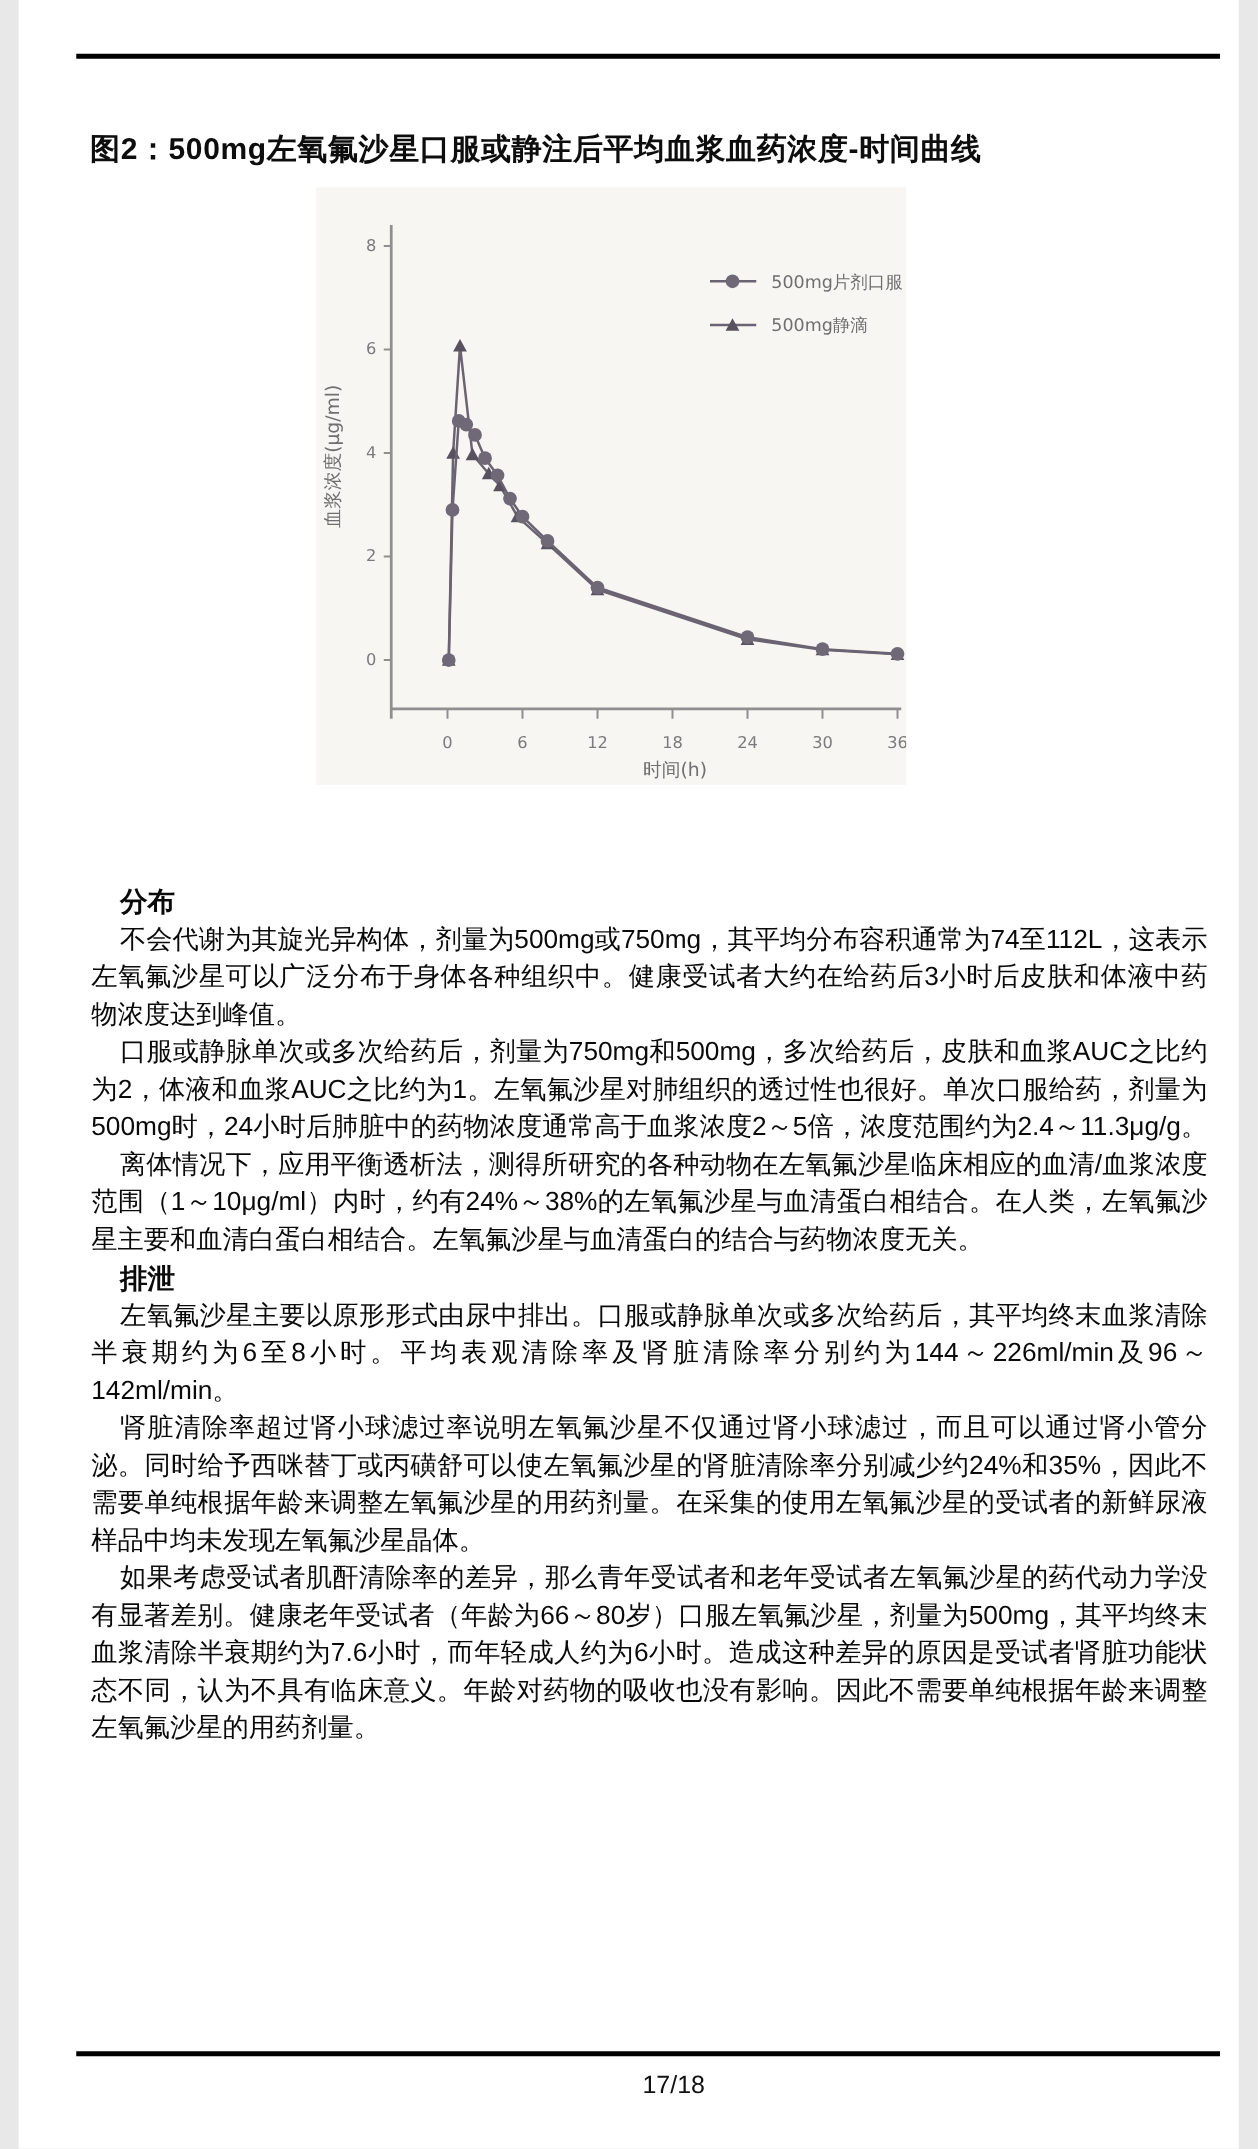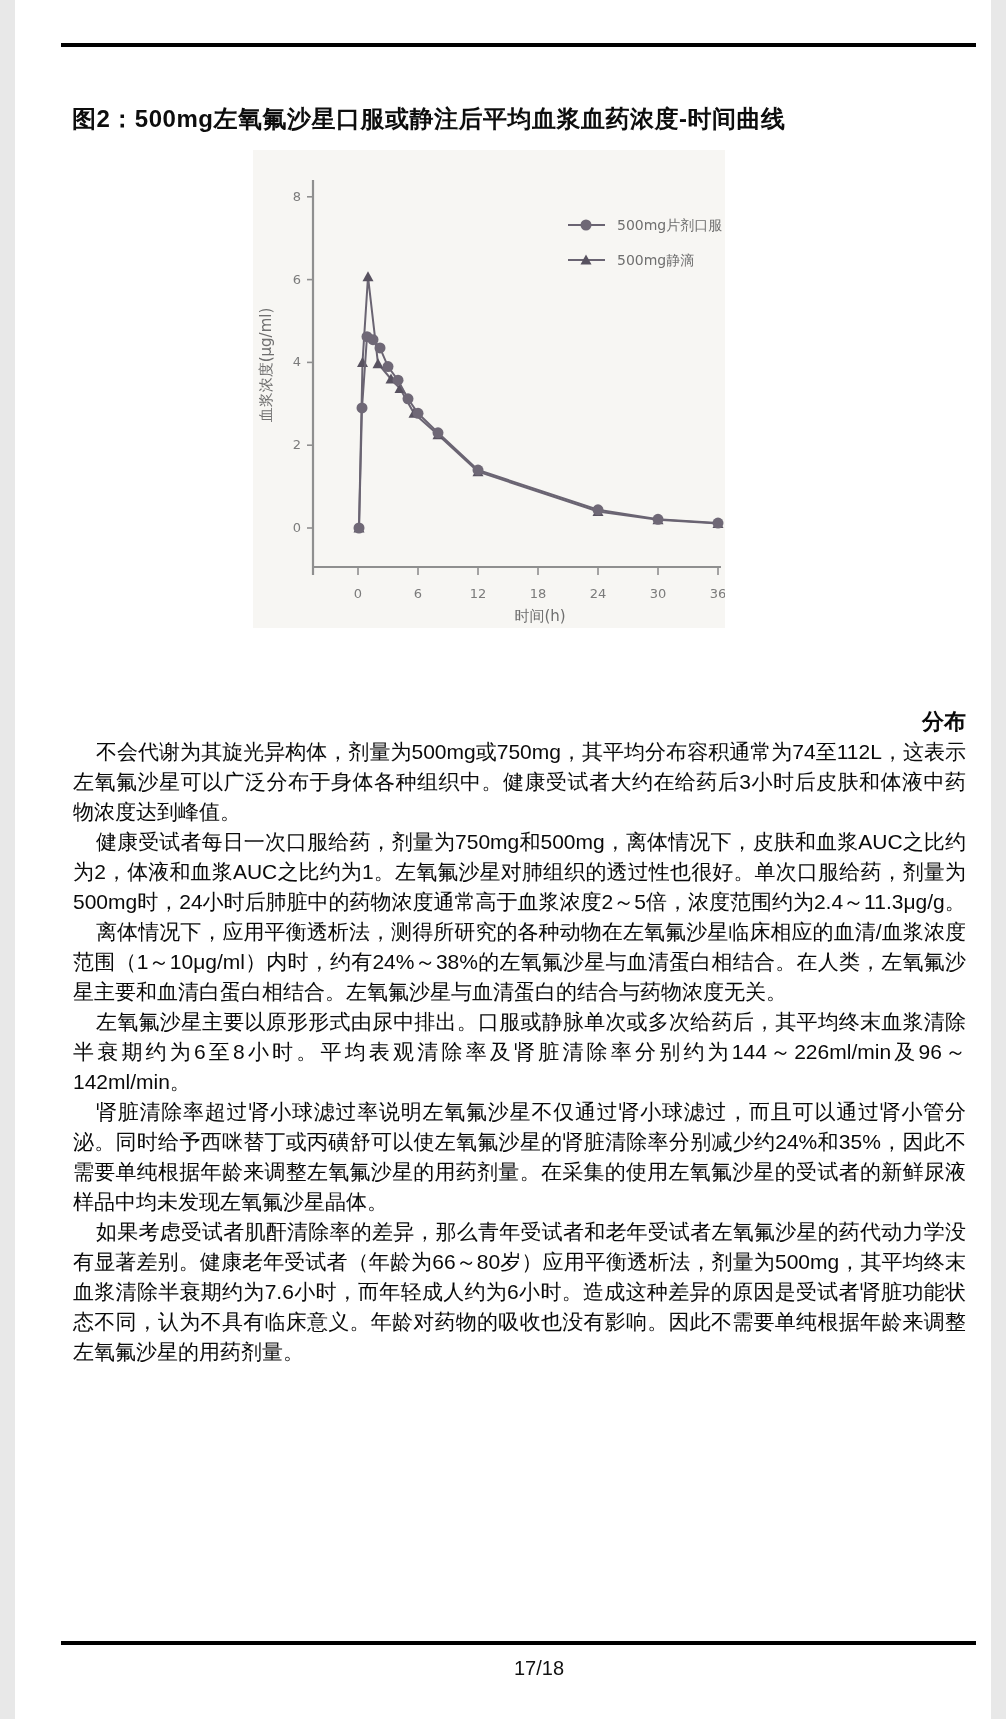--- a/index.html
+++ b/index.html
@@ -49,21 +49,21 @@
     font-size: 21px;
     line-height: 30px;
     text-align: justify;
     color: #0a0a0a;
   }
   .sec-heading {
     font-weight: bold;
     font-size: 22px;
     text-indent: 23px;
     line-height: 31px;
-    text-align: right;
+    text-align: left;
   }
   .para { text-indent: 23px; margin: 0; }
   .footer-page {
     position: absolute;
     top: 1657px;
     left: 0;
     width: 100%;
     text-align: center;
     font-size: 20px;
     color: #111;
@@ -147,24 +147,25 @@
         <text x="364" y="80" class="legend-label">500mg片剂口服</text>
         <line x1="315" y1="110" x2="352" y2="110" stroke="#6a6472" stroke-width="2"></line>
         <polygon points="333,104.5 327.5,114.5 338.5,114.5" fill="#585260"></polygon>
         <text x="364" y="115" class="legend-label">500mg静滴</text>
       </svg>
   </div>
 
   <div class="content">
       <div class="sec-heading">分布</div>
       <p class="para">不会代谢为其旋光异构体，剂量为500mg或750mg，其平均分布容积通常为74至112L，这表示左氧氟沙星可以广泛分布于身体各种组织中。健康受试者大约在给药后3小时后皮肤和体液中药物浓度达到峰值。</p>
-      <p class="para">健康受试者每日一次口服给药，剂量为750mg和500mg，离体情况下，皮肤和血浆AUC之比约为2，体液和血浆AUC之比约为1。左氧氟沙星对肺组织的透过性也很好。单次口服给药，剂量为500mg时，24小时后肺脏中的药物浓度通常高于血浆浓度2～5倍，浓度范围约为2.4～11.3μg/g。</p>
+      <p class="para">口服或静脉单次或多次给药后，剂量为750mg和500mg，多次给药后，皮肤和血浆AUC之比约为2，体液和血浆AUC之比约为1。左氧氟沙星对肺组织的透过性也很好。单次口服给药，剂量为500mg时，24小时后肺脏中的药物浓度通常高于血浆浓度2～5倍，浓度范围约为2.4～11.3μg/g。</p>
       <p class="para">离体情况下，应用平衡透析法，测得所研究的各种动物在左氧氟沙星临床相应的血清/血浆浓度范围（1～10μg/ml）内时，约有24%～38%的左氧氟沙星与血清蛋白相结合。在人类，左氧氟沙星主要和血清白蛋白相结合。左氧氟沙星与血清蛋白的结合与药物浓度无关。</p>
+      <div class="sec-heading">排泄</div>
       <p class="para">左氧氟沙星主要以原形形式由尿中排出。口服或静脉单次或多次给药后，其平均终末血浆清除半衰期约为6至8小时。平均表观清除率及肾脏清除率分别约为144～226ml/min及96～142ml/min。</p>
       <p class="para">肾脏清除率超过肾小球滤过率说明左氧氟沙星不仅通过肾小球滤过，而且可以通过肾小管分泌。同时给予西咪替丁或丙磺舒可以使左氧氟沙星的肾脏清除率分别减少约24%和35%，因此不需要单纯根据年龄来调整左氧氟沙星的用药剂量。在采集的使用左氧氟沙星的受试者的新鲜尿液样品中均未发现左氧氟沙星晶体。</p>
-      <p class="para">如果考虑受试者肌酐清除率的差异，那么青年受试者和老年受试者左氧氟沙星的药代动力学没有显著差别。健康老年受试者（年龄为66～80岁）应用平衡透析法，剂量为500mg，其平均终末血浆清除半衰期约为7.6小时，而年轻成人约为6小时。造成这种差异的原因是受试者肾脏功能状态不同，认为不具有临床意义。年龄对药物的吸收也没有影响。因此不需要单纯根据年龄来调整左氧氟沙星的用药剂量。</p>
+      <p class="para">如果考虑受试者肌酐清除率的差异，那么青年受试者和老年受试者左氧氟沙星的药代动力学没有显著差别。健康老年受试者（年龄为66～80岁）口服左氧氟沙星，剂量为500mg，其平均终末血浆清除半衰期约为7.6小时，而年轻成人约为6小时。造成这种差异的原因是受试者肾脏功能状态不同，认为不具有临床意义。年龄对药物的吸收也没有影响。因此不需要单纯根据年龄来调整左氧氟沙星的用药剂量。</p>
     </div>
 
   <div class="rule rule-bottom"></div>
 
   <div class="footer-page">17/18</div>
 
 </div>
 
 </body></html>

